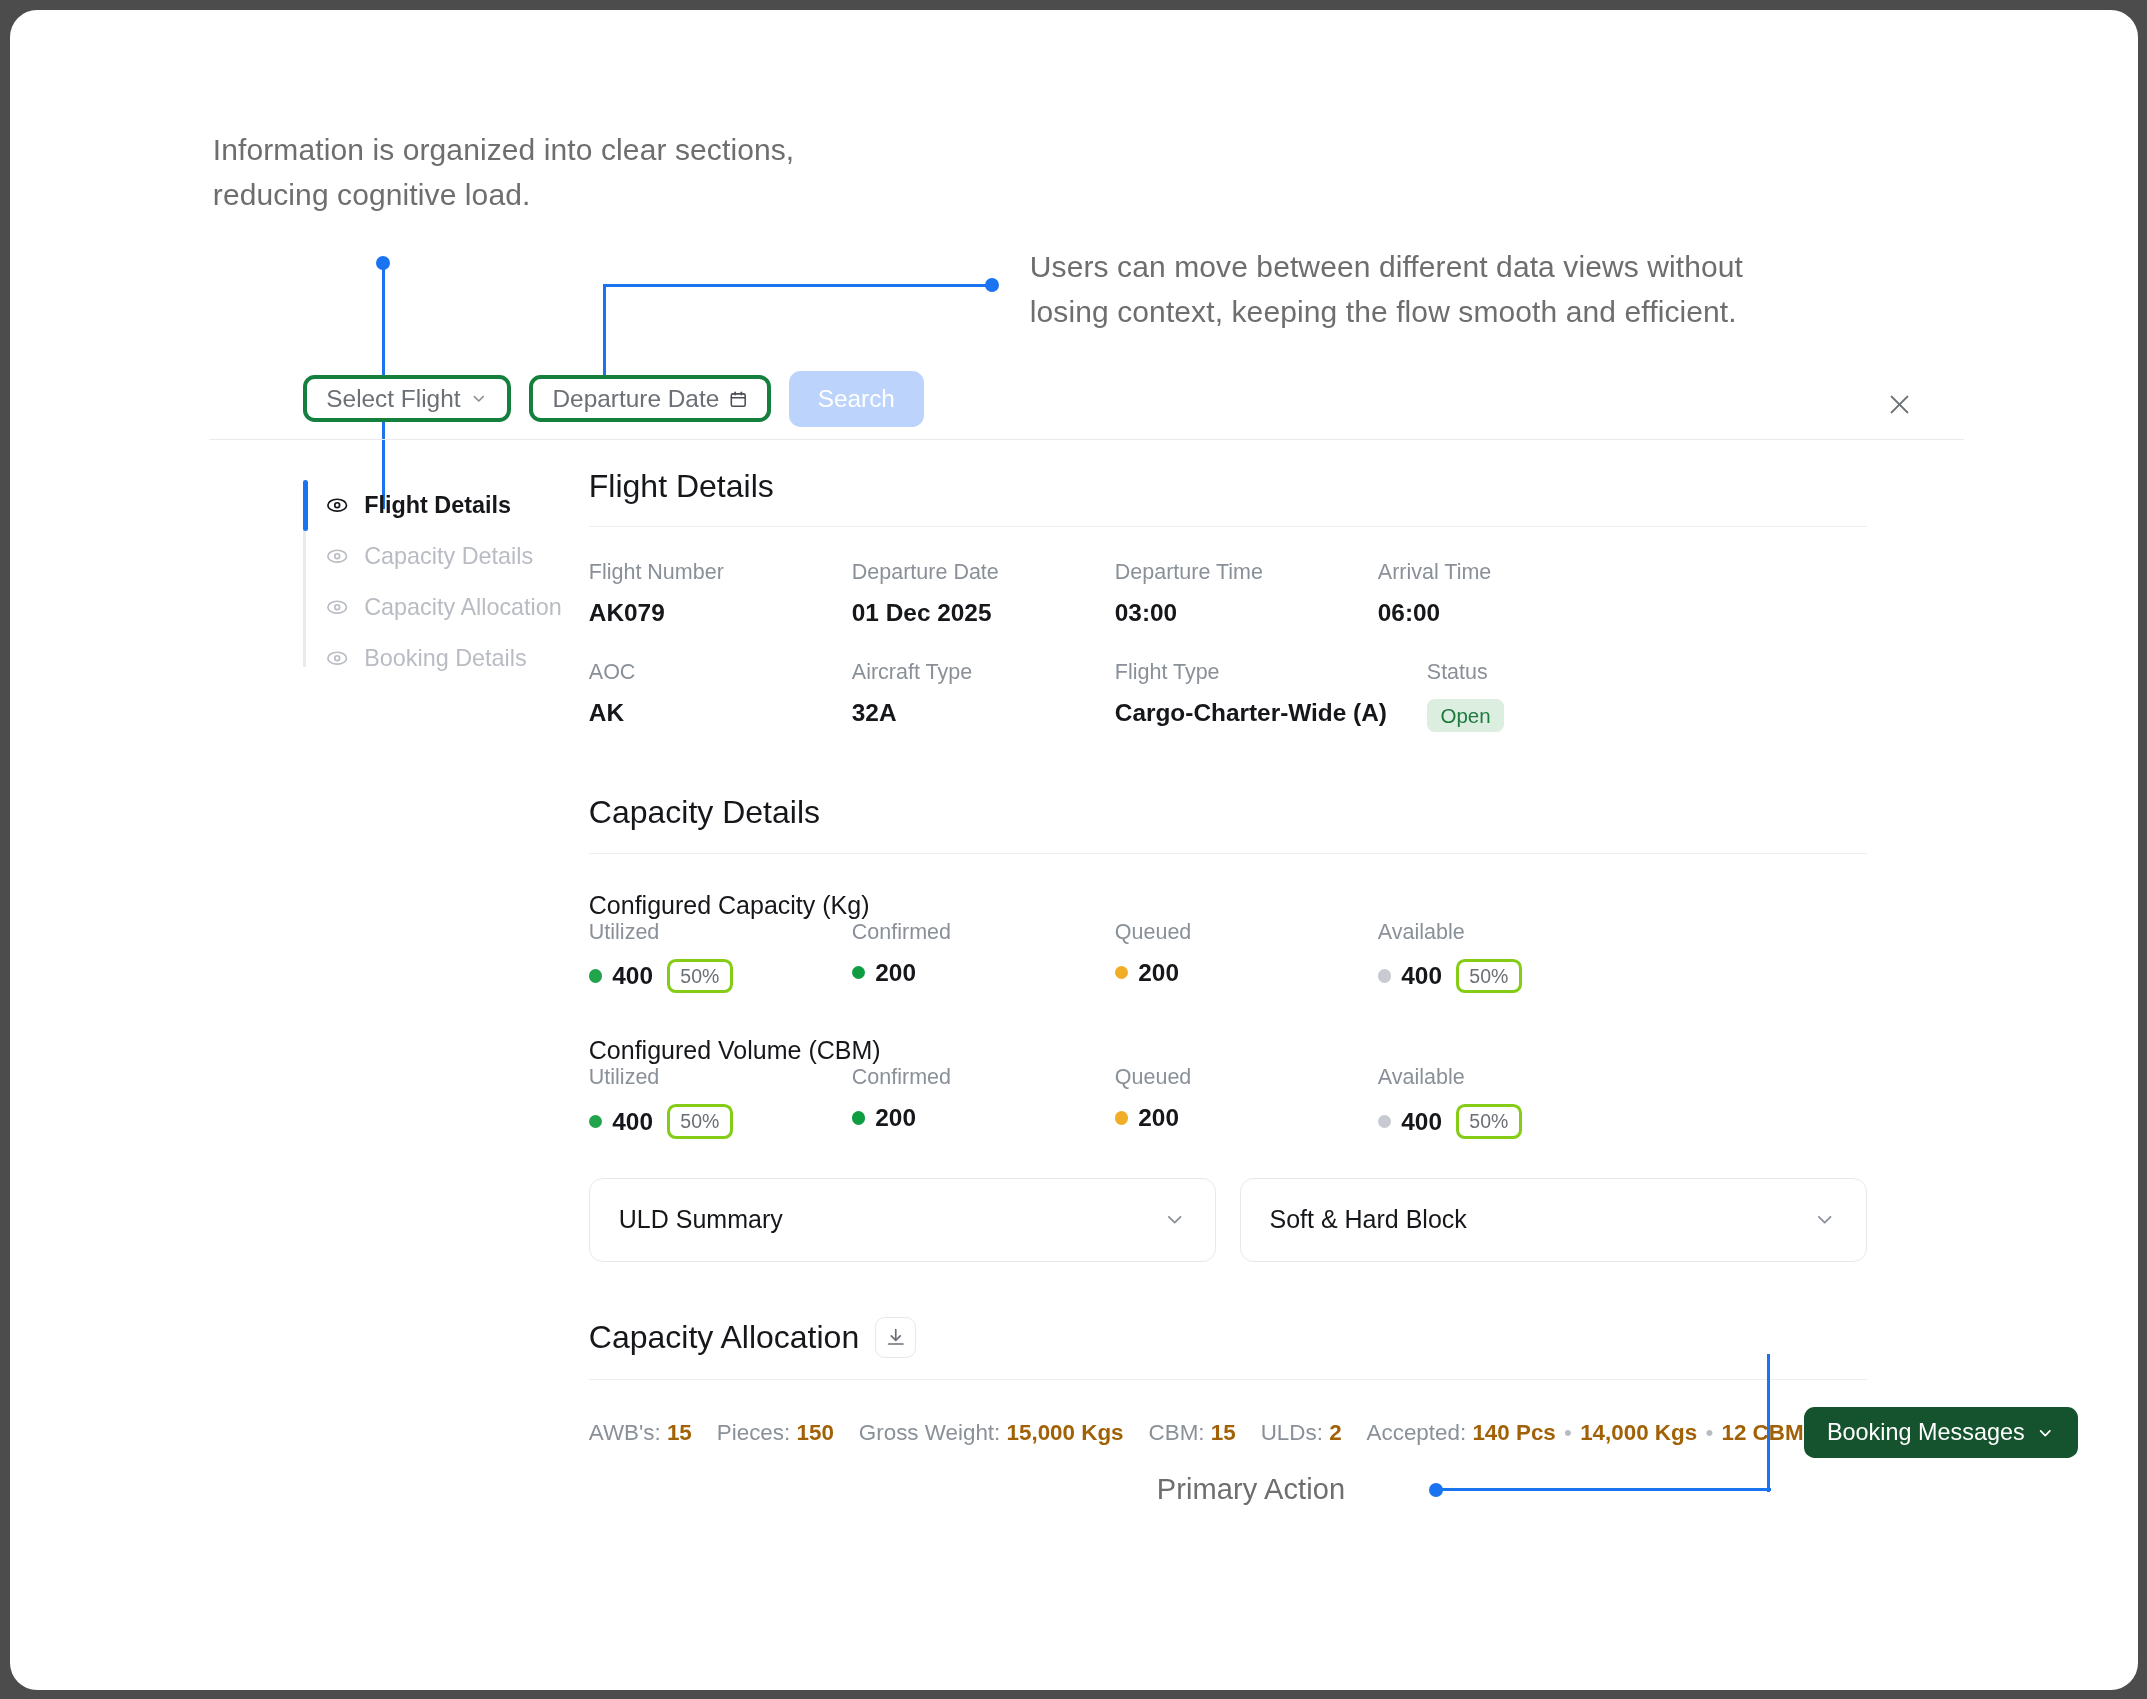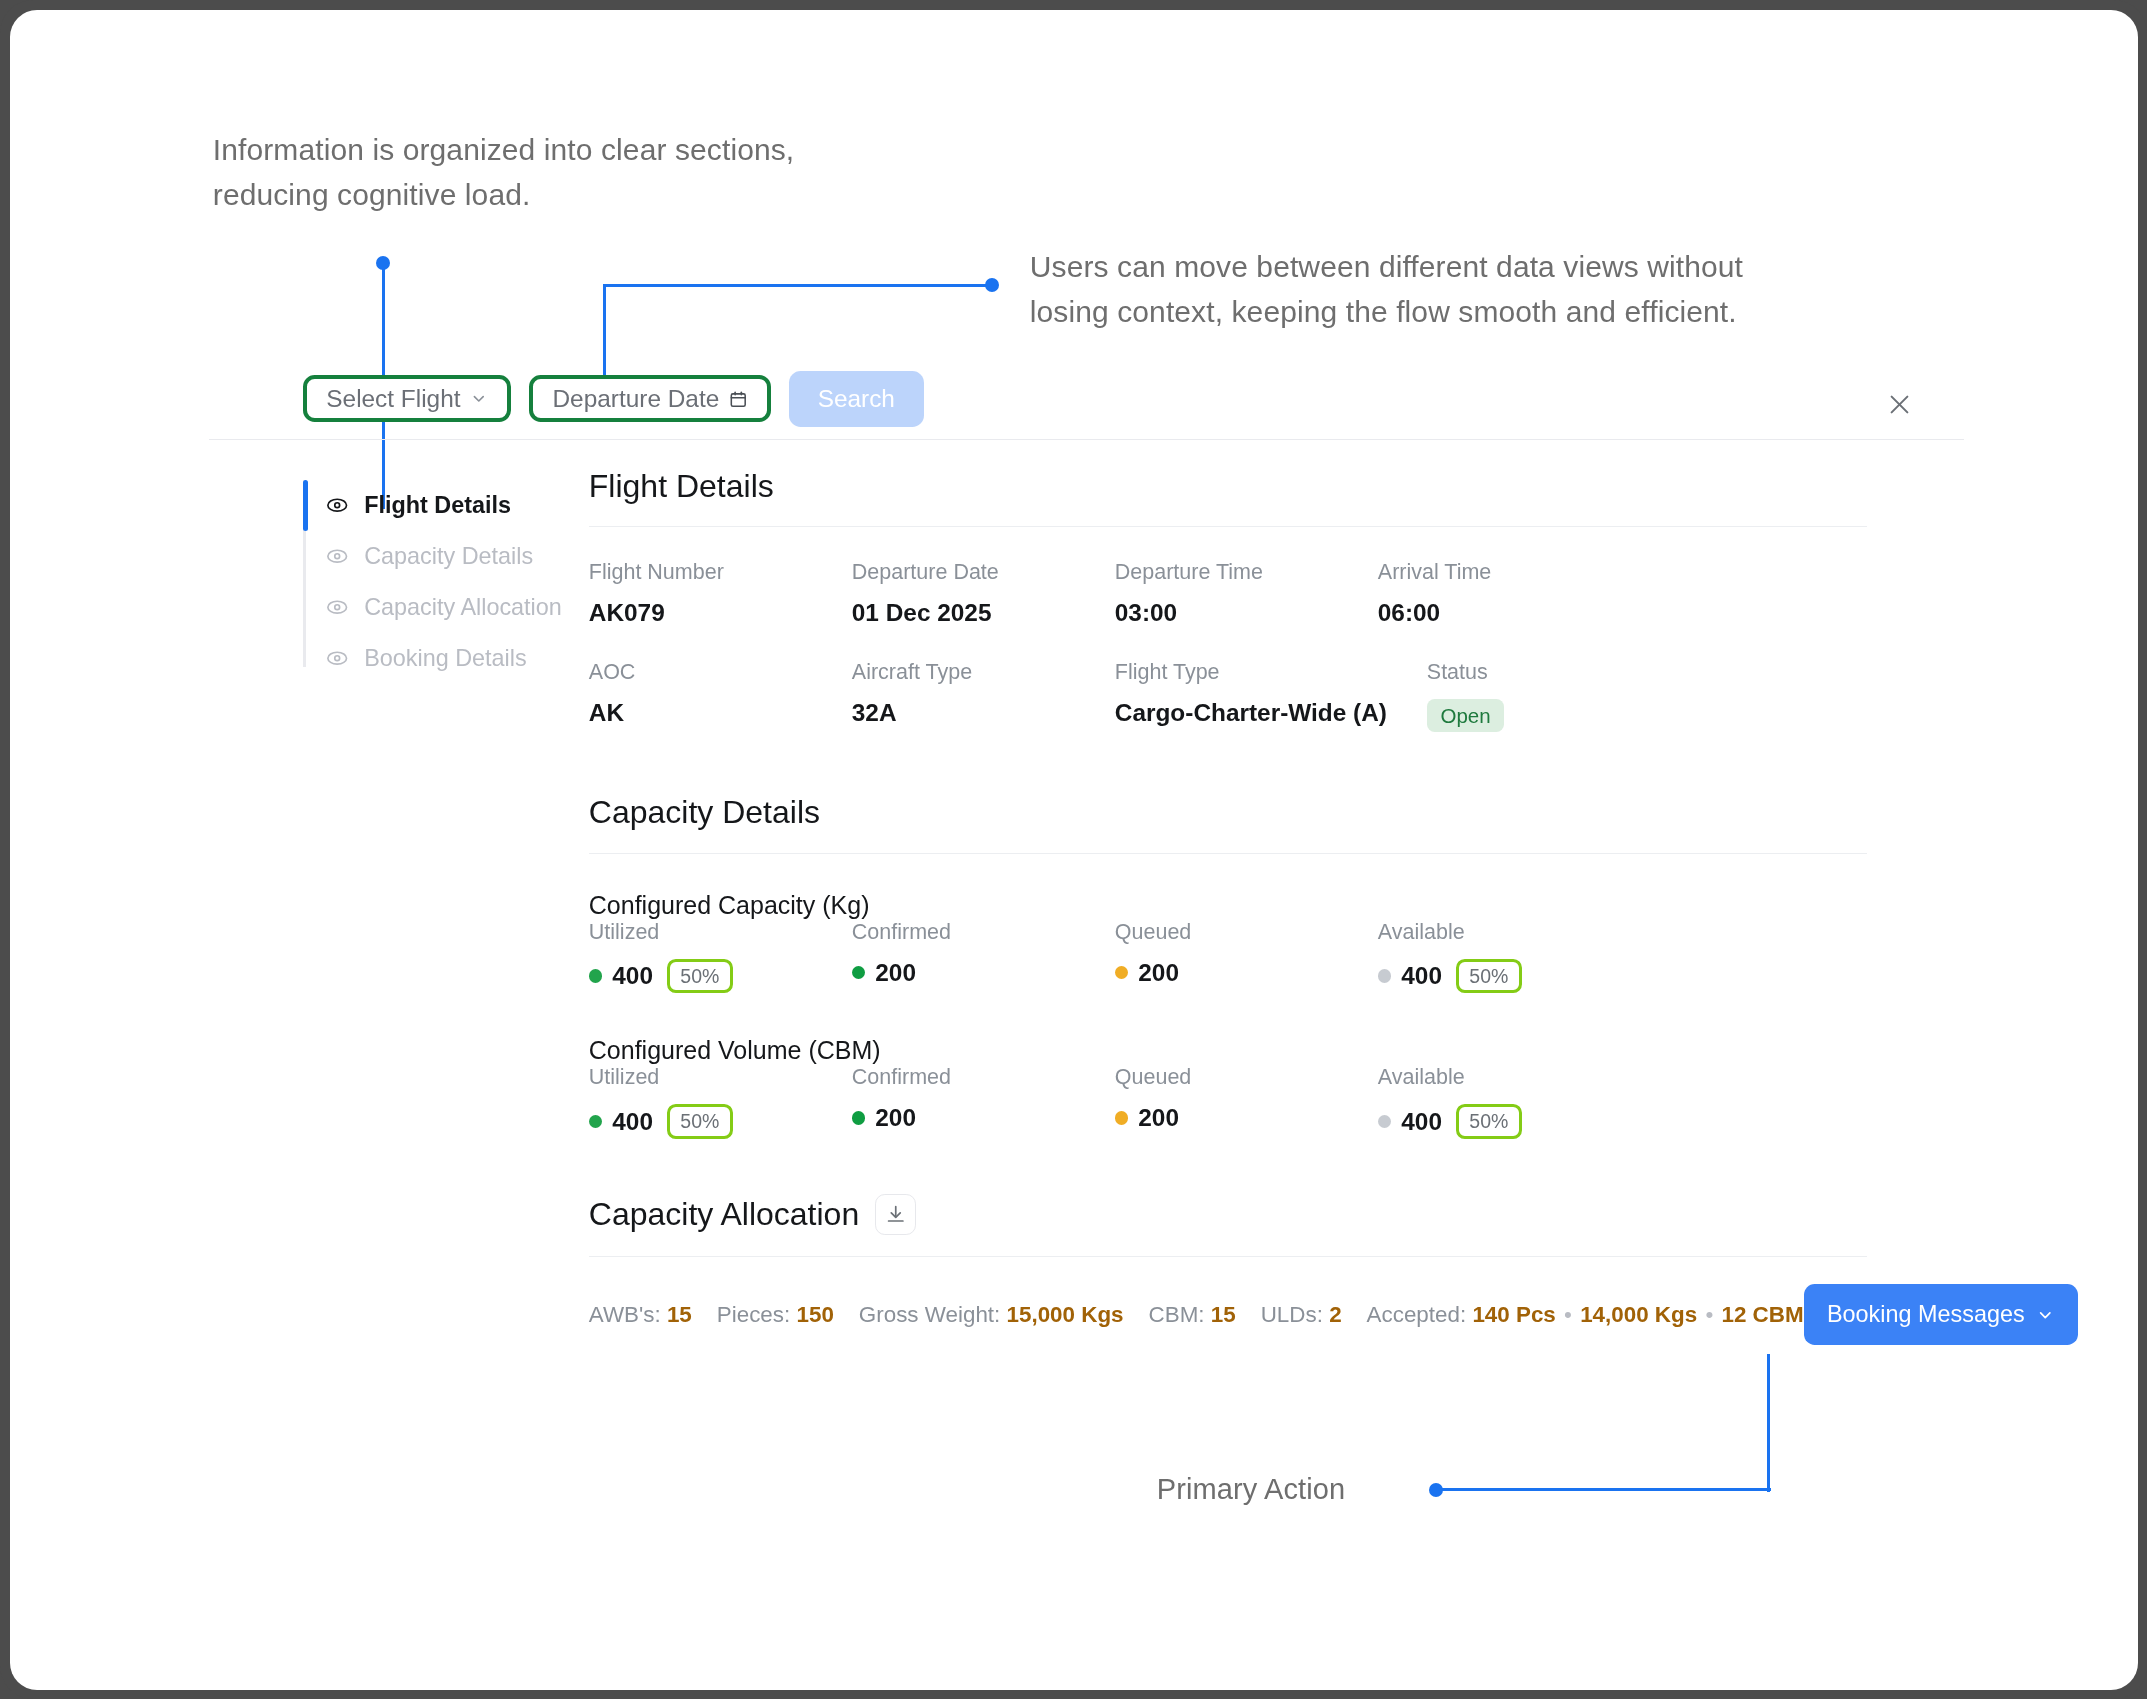--- a/index.html
+++ b/index.html
@@ -137,22 +137,22 @@
     display: flex; align-items: center; justify-content: space-between;
     margin-top: 27px;
   }
   .stats { display: flex; align-items: baseline; gap: 25px; flex-wrap: nowrap; }
   .stat { font-size: 22.4px; color: #8a9098; white-space: nowrap; }
   .stat b { color: #a16207; font-weight: 700; }
   .sep { color: #b9bcc3; padding: 0 2px; }
 
   .btn-primary {
     display: inline-flex; align-items: center; gap: 11.7px;
-    height: 61px; padding: 0 23.4px; border-radius: 10.7px;
-    background: #3b82f6; color: #fff; font-size: 23.4px; border: none;
+    height: 51px; padding: 0 23.4px; border-radius: 10.7px;
+    background: #14532d; color: #fff; font-size: 23.4px; border: none;
     white-space: nowrap;
     text-align: center;
   }
 </style>
 </head>
 <body>
 
 <div class="frame">
 <div class="page">
 
@@ -339,20 +339,34 @@
       <div>
         <div class="m-label">Available</div>
         <div class="m-row">
           <span class="m-dot" style="background:#c7cbd1"></span>
           <span class="m-val">400</span>
           <span class="m-chip">50%</span>
         </div>
       </div>
     </div>
 
+    <div class="panels">
+      <div class="panel">
+        <span>ULD Summary</span>
+        <svg class="chev" width="23.4" height="23.4" viewBox="0 0 24 24" fill="none" stroke="currentColor" stroke-width="1.8" stroke-linecap="round" stroke-linejoin="round">
+              <polyline points="6 9 12 15 18 9"></polyline>
+            </svg>
+      </div>
+      <div class="panel">
+        <span>Soft &amp; Hard Block</span>
+        <svg class="chev" width="23.4" height="23.4" viewBox="0 0 24 24" fill="none" stroke="currentColor" stroke-width="1.8" stroke-linecap="round" stroke-linejoin="round">
+              <polyline points="6 9 12 15 18 9"></polyline>
+            </svg>
+      </div>
+    </div>
 
     <div style="height:55px"></div>
     <div class="alloc-head">
       <span class="sec-title">Capacity Allocation</span>
       <span class="dl-btn">
         <svg width="21.5" height="21.5" viewBox="0 0 24 24" fill="none" stroke="currentColor" stroke-width="1.9" stroke-linecap="round" stroke-linejoin="round">
           <path d="M12 3v11"></path>
               <polyline points="7 10 12 15 17 10"></polyline>
               <path d="M4 19h16"></path>
             </svg>

